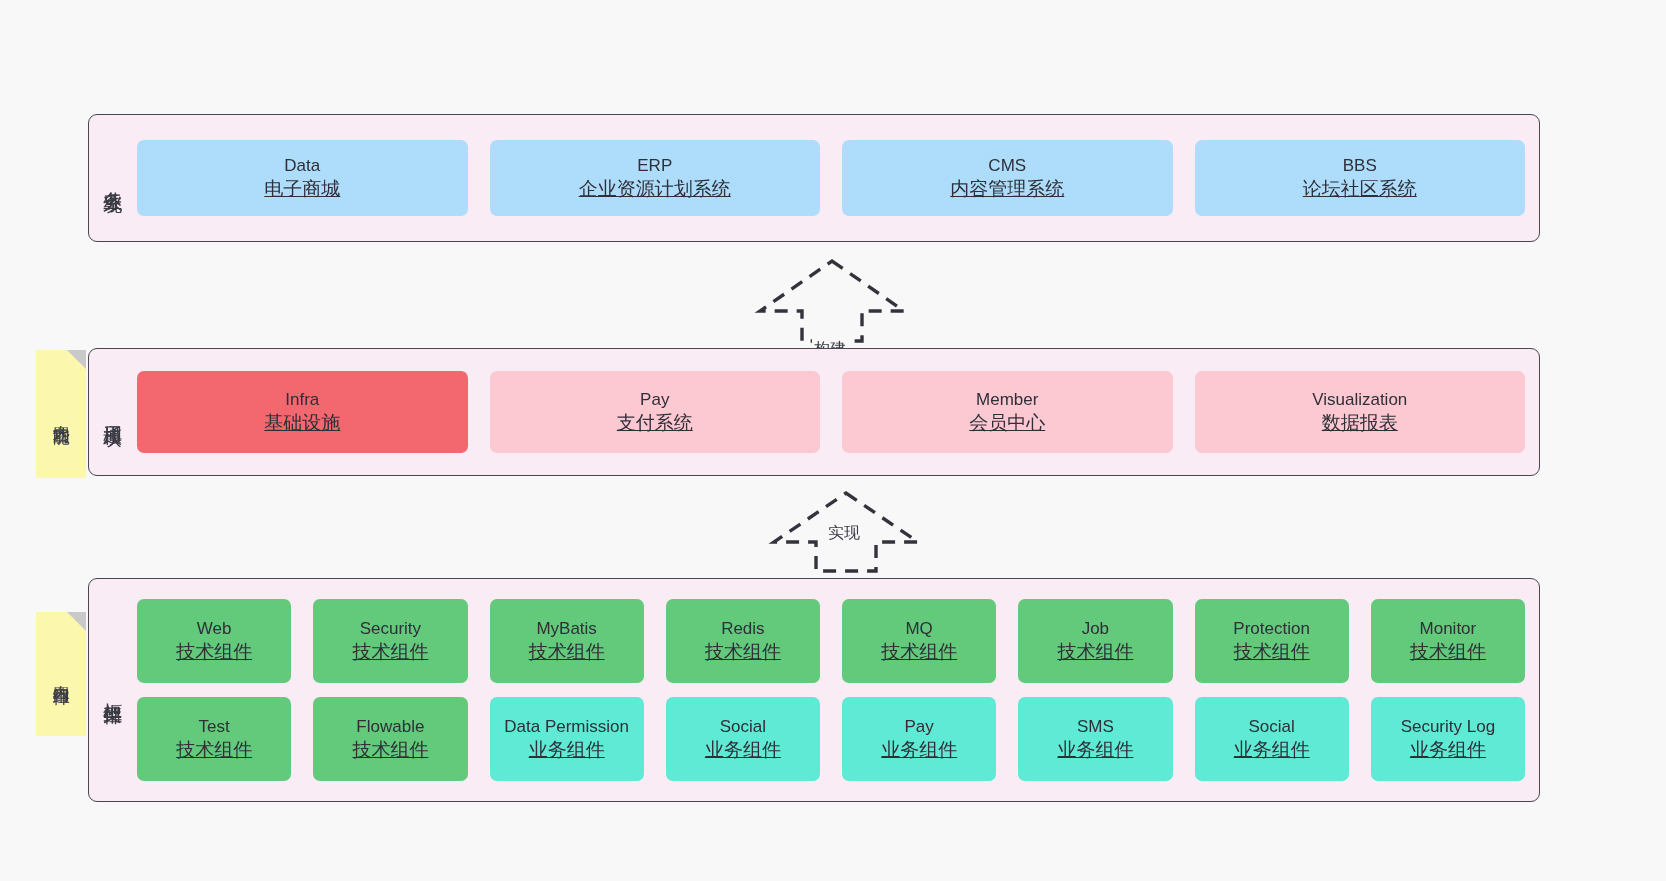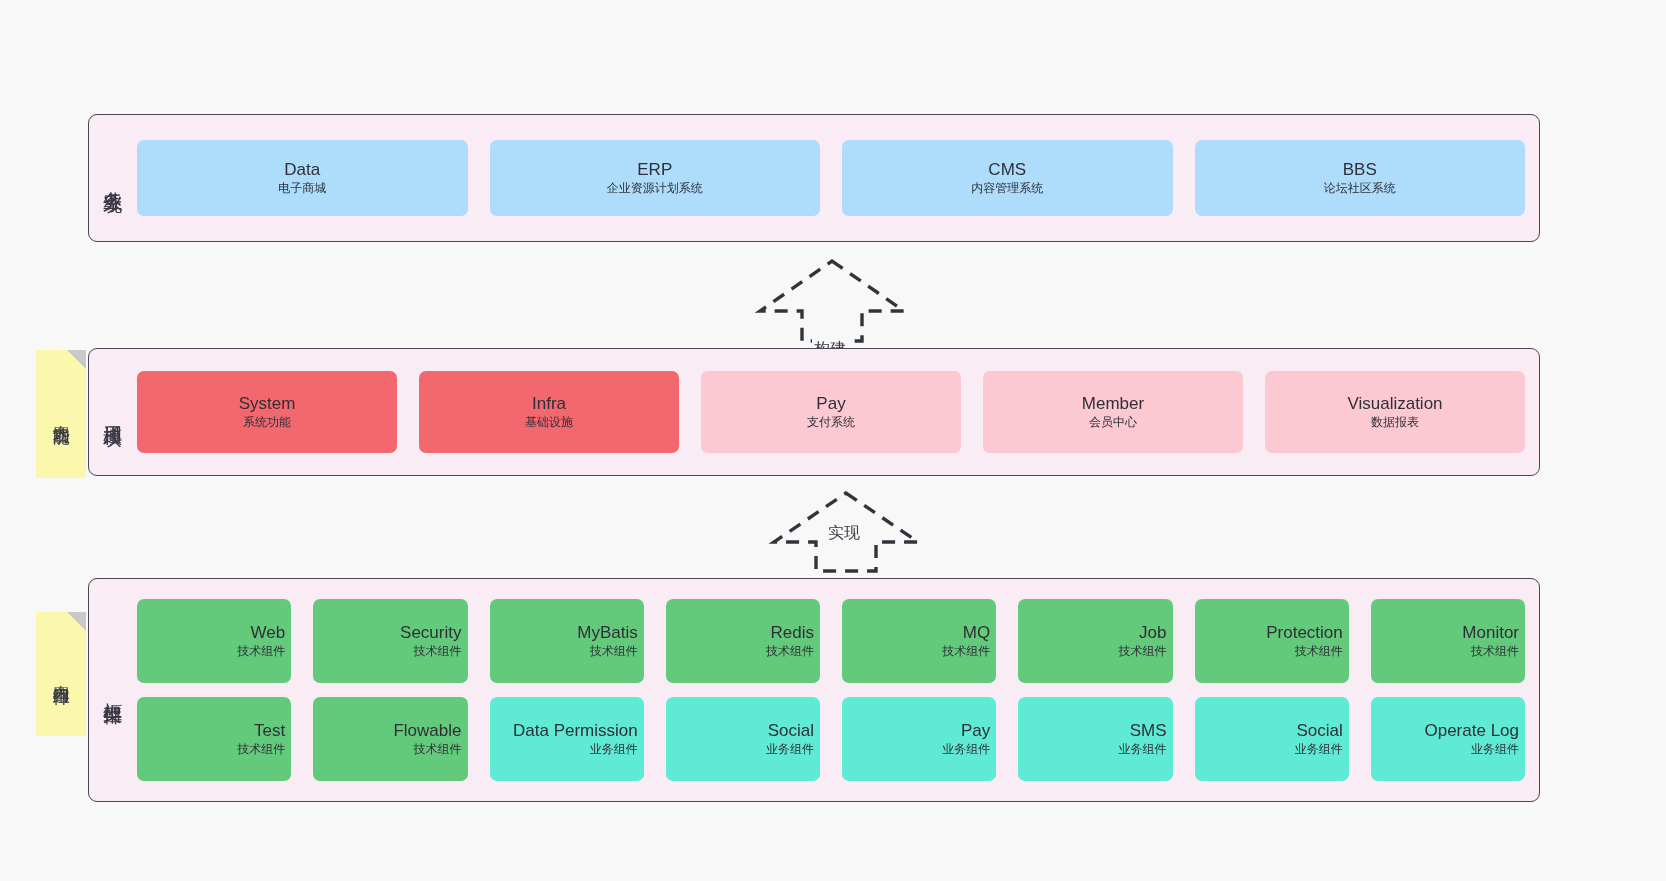--- a/index.html
+++ b/index.html
@@ -51,39 +51,39 @@
     justify-content:center;
     gap:14px;
     padding:0 14px 0 2px;
   }
   .row{
     display:flex;
     gap:22px;
     justify-content:space-between;
   }
   .row.cols6 > .card{flex:1 1 0;}
-  .row.cols8 > .card{flex:1 1 0;align-items:flex-end;}
+  .row.cols8 > .card{flex:1 1 0;}
 
   .card{
     border-radius:7px;
     display:flex;
     flex-direction:column;
     align-items:center;
     justify-content:center;
     text-align:center;
     line-height:1.22;
     box-sizing:border-box;
     padding:4px 6px;
   }
   #sec-business .card{height:76px;}
   #sec-common .card{height:82px;}
   #sec-framework .card{height:84px;}
 
   .card .en{font-size:17px;font-weight:400;color:#2f2f38;}
-  .card .cn{font-size:12px;font-weight:400;color:#2f2f38;}
+  .card .cn{font-size:19px;font-weight:400;color:#2f2f38;text-decoration:underline;}
 
   .fill-blue{background:#aedcfb;}
   .fill-red{background:#f2686e;}
   .fill-pink{background:#fcc9d2;}
   .fill-green{background:#63c97b;}
   .fill-lgreen{background:#5eead4;}
 
   
   .sticky{
     position:absolute;
@@ -168,24 +168,20 @@
   <div class="sticky" id="sticky-common">
     <span class="stxt">内置功能</span>
     <span class="fold"></span>
   </div>
 
   <div class="section" id="sec-common">
     <div class="vlabel">通用模块</div>
     <div class="grid">
       <div class="row cols6">
         <div class="card fill-red">
-          <span class="en">System</span>
-          <span class="cn">系统功能</span>
-        </div>
-        <div class="card fill-red">
           <span class="en">Infra</span>
           <span class="cn">基础设施</span>
         </div>
         <div class="card fill-pink">
           <span class="en">Pay</span>
           <span class="cn">支付系统</span>
         </div>
         <div class="card fill-pink">
           <span class="en">Member</span>
           <span class="cn">会员中心</span>
@@ -272,21 +268,21 @@
         </div>
         <div class="card fill-lgreen">
           <span class="en">SMS</span>
           <span class="cn">业务组件</span>
         </div>
         <div class="card fill-lgreen">
           <span class="en">Social</span>
           <span class="cn">业务组件</span>
         </div>
         <div class="card fill-lgreen">
-          <span class="en">Operate Log</span>
+          <span class="en">Security Log</span>
           <span class="cn">业务组件</span>
         </div>
       </div>
 
     </div>
   </div>
 
 </div>
 
 </body></html>

